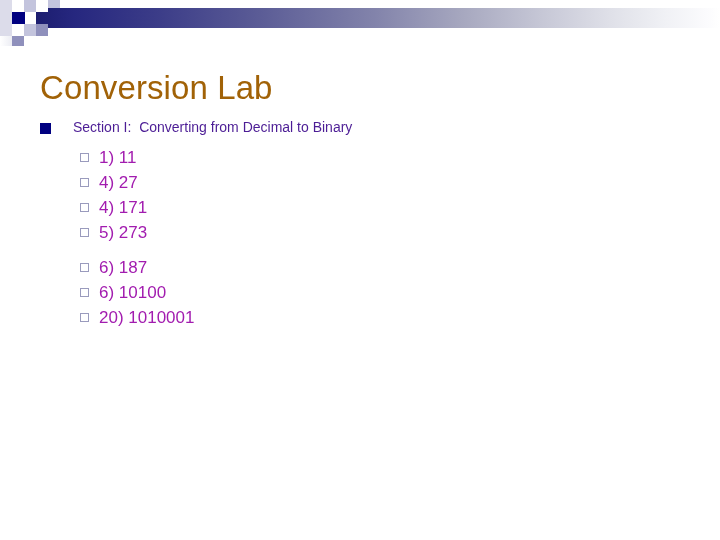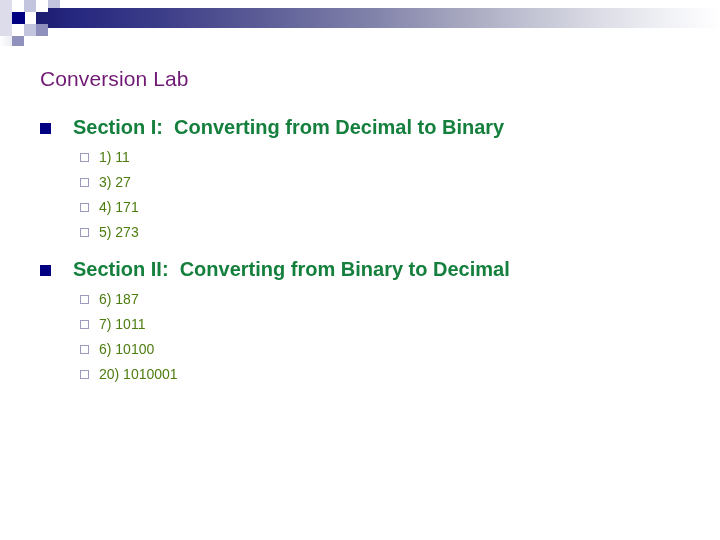--- a/index.html
+++ b/index.html
@@ -65,26 +65,26 @@
   .sq-navy    { background: #000080; }
   .sq-mid     { background: #8f90bc; }
   .sq-light   { background: #c3c4dd; }
   .sq-pale    { background: #dcdcea; }
   .sq-white   { background: #ffffff; }
 
   
   .slide-title {
     position: absolute;
     left: 40px;
-    top: 59px;
-    font-size: 21px;
+    top: 68px;
+    font-size: 33px;
     line-height: 40px;
     font-weight: normal;
     letter-spacing: 0.1px;
-    color: #701a75;
+    color: #a16207;
     white-space: pre;
   }
 
   
   .slide-body {
     position: absolute;
     left: 40px;
     top: 112px;
     width: 650px;
   }
@@ -99,25 +99,24 @@
   }
   .lvl1-bullet {
     flex: 0 0 auto;
     width: 11px;
     height: 11px;
     background: #000080;
     margin-top: 11px;
     margin-right: 22px;
   }
   .lvl1-text {
-    font-size: 20px;
+    font-size: 14px;
     line-height: 31px;
     white-space: pre;
-    color: #15803d;
-    font-weight: bold;
+    color: #4c1d95;
   }
 
   
   .lvl2-list {
     margin-top: 1px;
     margin-left: 40px;
   }
   .lvl2 {
     display: flex;
     align-items: flex-start;
@@ -126,24 +125,24 @@
   .lvl2-bullet {
     flex: 0 0 auto;
     width: 9px;
     height: 9px;
     border: 1.5px solid #9a9bbd;
     background: transparent;
     margin-top: 8px;
     margin-right: 10px;
   }
   .lvl2-text {
-    font-size: 14px;
+    font-size: 17px;
     line-height: 25px;
     white-space: pre;
-    color: #4d7c0f;
+    color: #a21caf;
   }
 
   .gap { height: 9px; }
 </style>
 </head>
 <body>
 
 <div class="slide-header">
 
   <div class="header-fade"></div>
@@ -178,48 +177,40 @@
       <span class="lvl1-bullet"></span>
       <span class="lvl1-text">Section I:  Converting from Decimal to Binary</span>
     </div>
     <div class="lvl2-list">
       <div class="lvl2">
         <span class="lvl2-bullet"></span>
         <span class="lvl2-text">1) 11</span>
       </div>
       <div class="lvl2">
         <span class="lvl2-bullet"></span>
-        <span class="lvl2-text">3) 27</span>
+        <span class="lvl2-text">4) 27</span>
       </div>
       <div class="lvl2">
         <span class="lvl2-bullet"></span>
         <span class="lvl2-text">4) 171</span>
       </div>
       <div class="lvl2">
         <span class="lvl2-bullet"></span>
         <span class="lvl2-text">5) 273</span>
       </div>
     </div>
   </div>
 
   <div class="gap"></div>
 
   <div class="section-block">
-    <div class="lvl1">
-      <span class="lvl1-bullet"></span>
-      <span class="lvl1-text">Section II:  Converting from Binary to Decimal</span>
-    </div>
     <div class="lvl2-list">
       <div class="lvl2">
         <span class="lvl2-bullet"></span>
         <span class="lvl2-text">6) 187</span>
-      </div>
-      <div class="lvl2">
-        <span class="lvl2-bullet"></span>
-        <span class="lvl2-text">7) 1011</span>
       </div>
       <div class="lvl2">
         <span class="lvl2-bullet"></span>
         <span class="lvl2-text">6) 10100</span>
       </div>
       <div class="lvl2">
         <span class="lvl2-bullet"></span>
         <span class="lvl2-text">20) 1010001</span>
       </div>
     </div>

